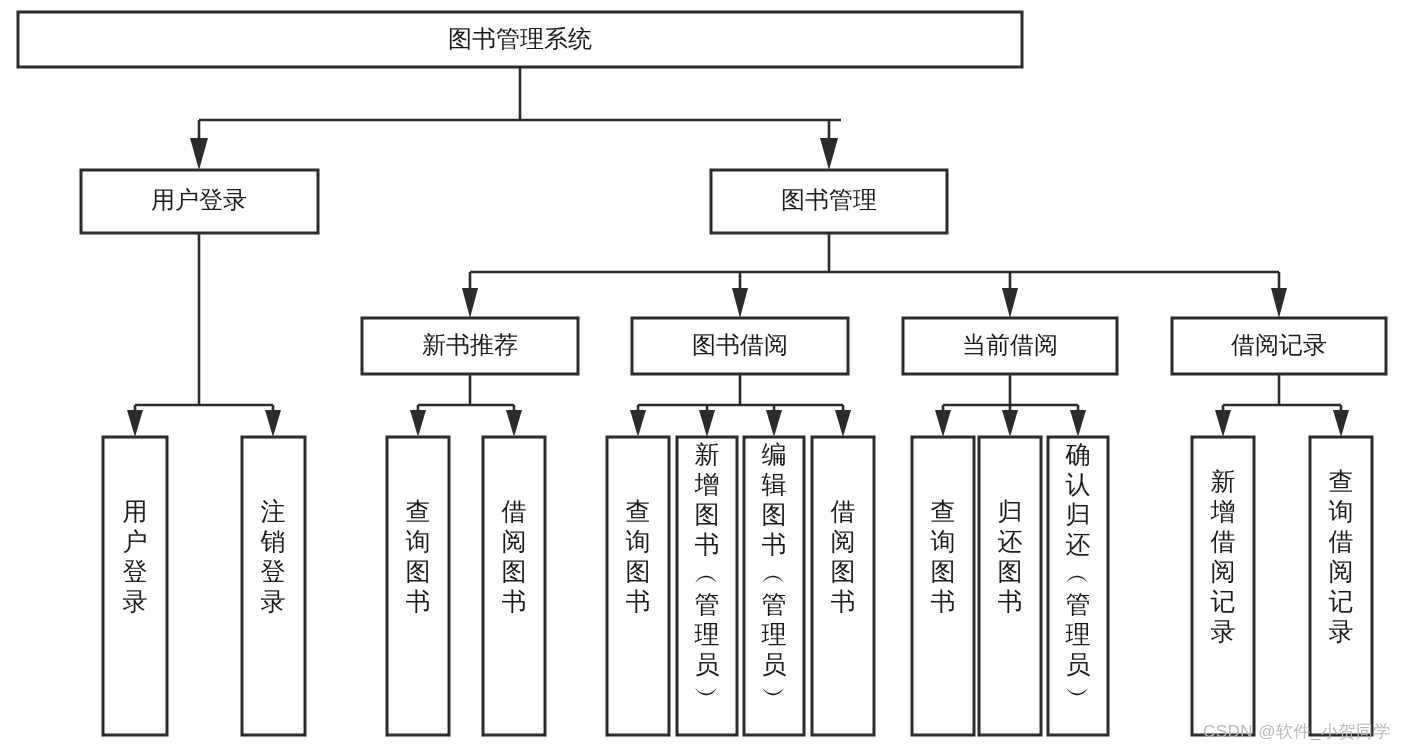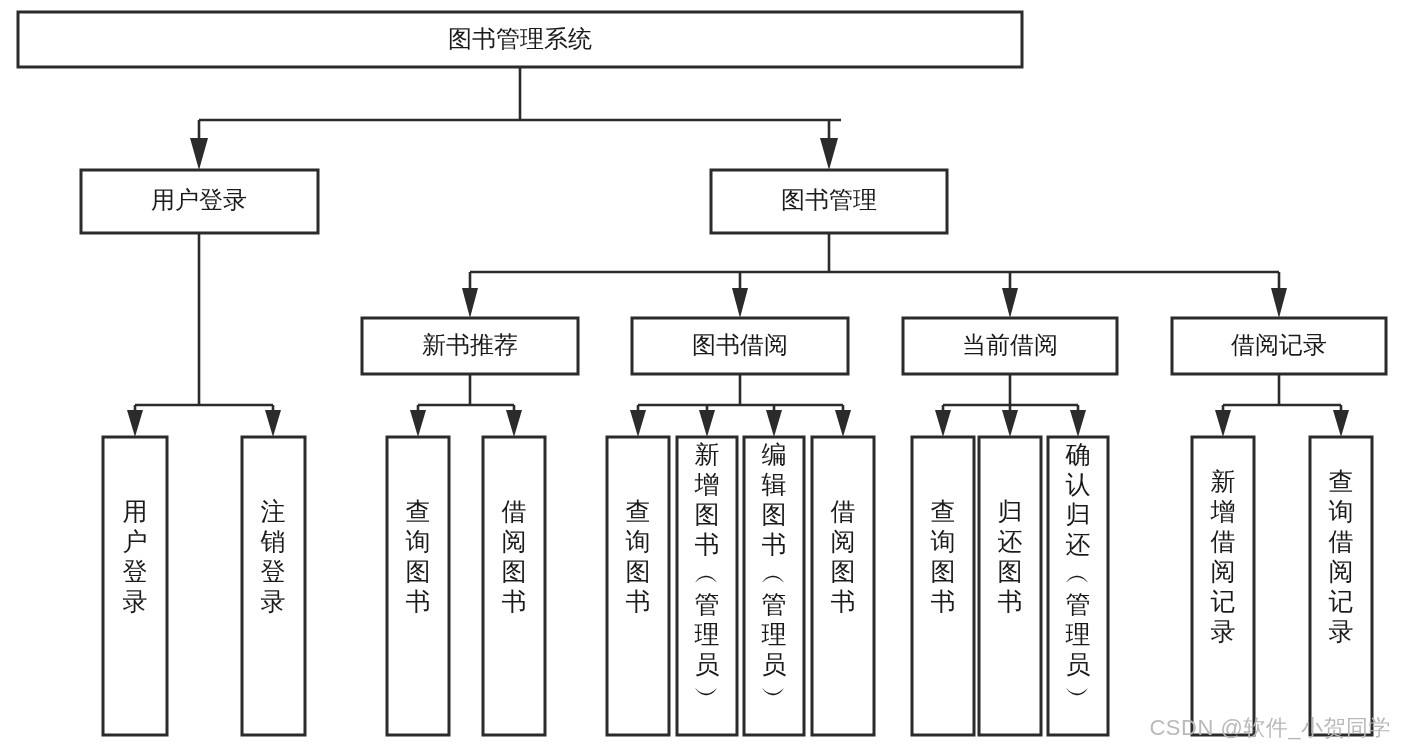--- a/index.html
+++ b/index.html
@@ -53,21 +53,21 @@
     font-family: "Liberation Sans", "DejaVu Sans", sans-serif;
     font-size: 25px;
     fill: #1a1a1a;
     text-anchor: middle;
   }
   .watermark-text {
     position: absolute;
     right: 14px;
     bottom: 4px;
     font-family: "Liberation Sans", "DejaVu Sans", sans-serif;
-    font-size: 22px;
+    font-size: 17px;
     color: #b9b9b9;
     letter-spacing: 0.5px;
     white-space: nowrap;
     pointer-events: none;
     user-select: none;
   }
 </style>
 </head>
 <body>
 

